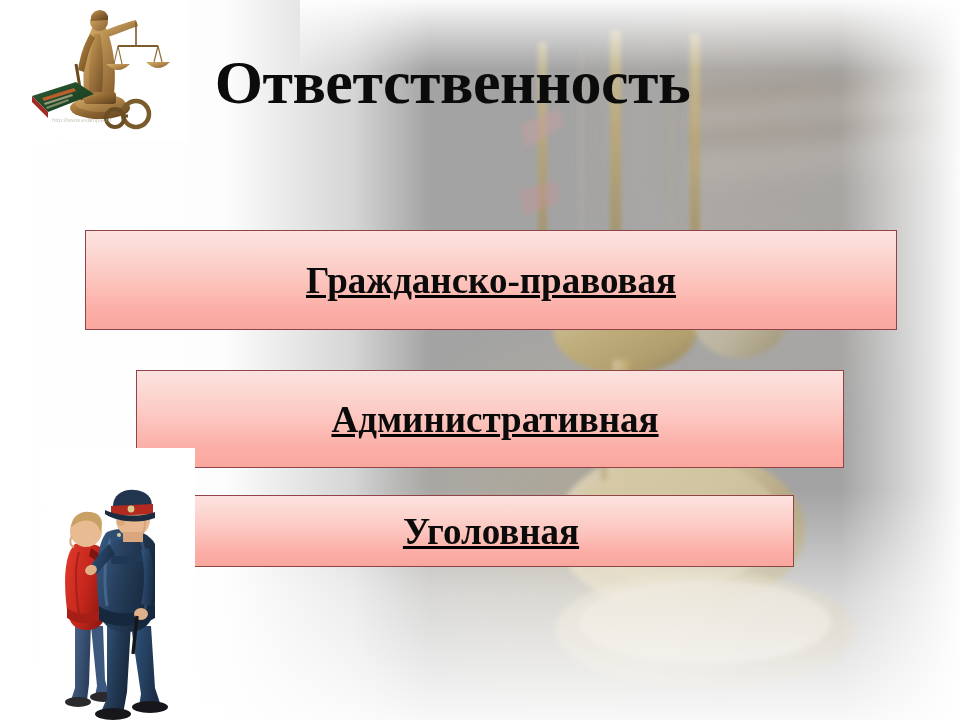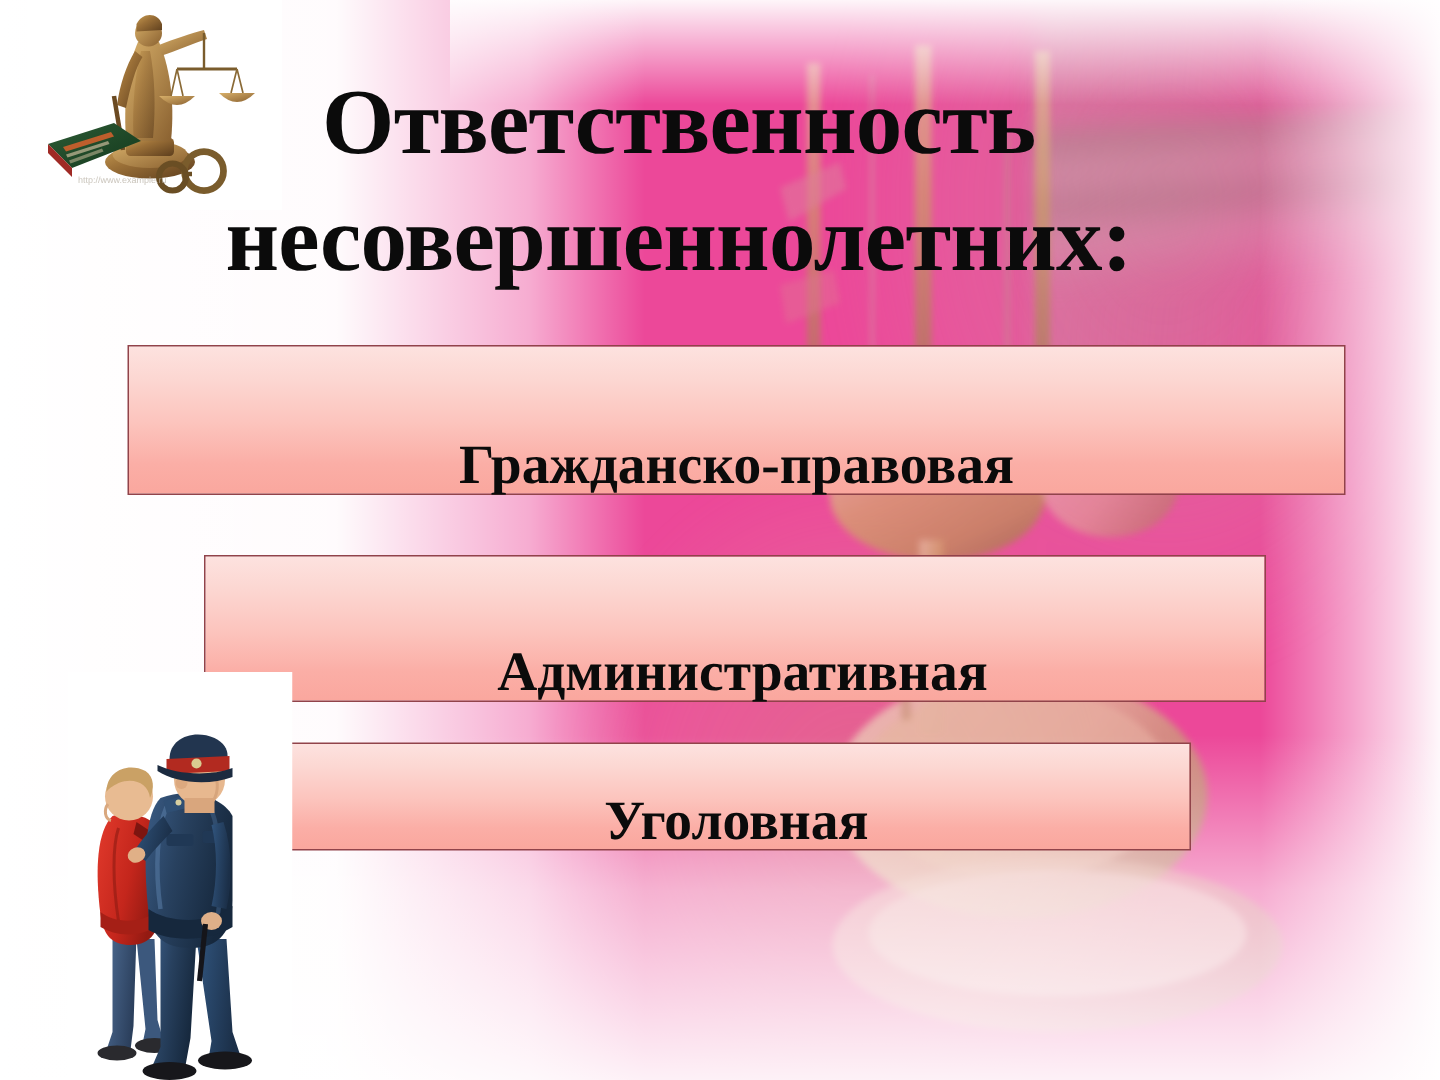--- a/index.html
+++ b/index.html
@@ -6,21 +6,21 @@
   html, body {
     margin: 0;
     padding: 0;
     background: #ffffff;
   }
   #slide {
     position: relative;
     width: 960px;
     height: 720px;
     overflow: hidden;
-    background: #ec4899;
+    background: #a3a3a3;
     font-family: "Liberation Serif", "DejaVu Serif", serif;
     -webkit-font-smoothing: antialiased;
   }
 
   
   .bg-photo {
     position: absolute;
     inset: 0;
     overflow: hidden;
     pointer-events: none;
@@ -111,23 +111,24 @@
     position: absolute;
     box-sizing: border-box;
     border: 1px solid #91434a;
     background: linear-gradient(to bottom,
         #fde2df 0%,
         #fcd7d2 22%,
         #fcc4bd 52%,
         #fbaea6 80%,
         #faa79e 100%);
     display: flex;
-    align-items: flex-end;
+    align-items: center;
     justify-content: center;
     z-index: 8;
+    text-decoration: underline;
   }
   .cat-label {
     font-family: "Liberation Serif", "DejaVu Serif", serif;
     font-weight: 700;
     font-size: 37px;
     line-height: 1;
     color: #0b0b0b;
     white-space: nowrap;
   }
   #box-0 { left: 85px;  top: 230px; width: 812px; height: 100px; }
@@ -343,21 +344,20 @@
     <path d="M68 58 C68 44 84 38 98 44 C106 48 108 54 106 60 L68 62 Z" fill="#22354f"></path>
     <path d="M66 58 L108 56 L108 66 L66 68 Z" fill="#b22a20"></path>
 
     <path d="M60 66 C72 74 94 76 110 70 L110 64 C94 70 72 68 60 62 Z" fill="#1b2b40"></path>
 
     <circle cx="86" cy="61" r="3.4" fill="#d9cb90"></circle>
   </svg>
 
   <div class="title-block">
     <span class="title-line l1">Ответственность</span>
-    <span class="title-line l2">несовершеннолетних:</span>
   </div>
 
   <div class="cat-box" id="box-0">
     <span class="cat-label">Гражданско-правовая</span>
   </div>
   <div class="cat-box" id="box-1">
     <span class="cat-label">Административная</span>
   </div>
   <div class="cat-box" id="box-2">
     <span class="cat-label">Уголовная</span>

